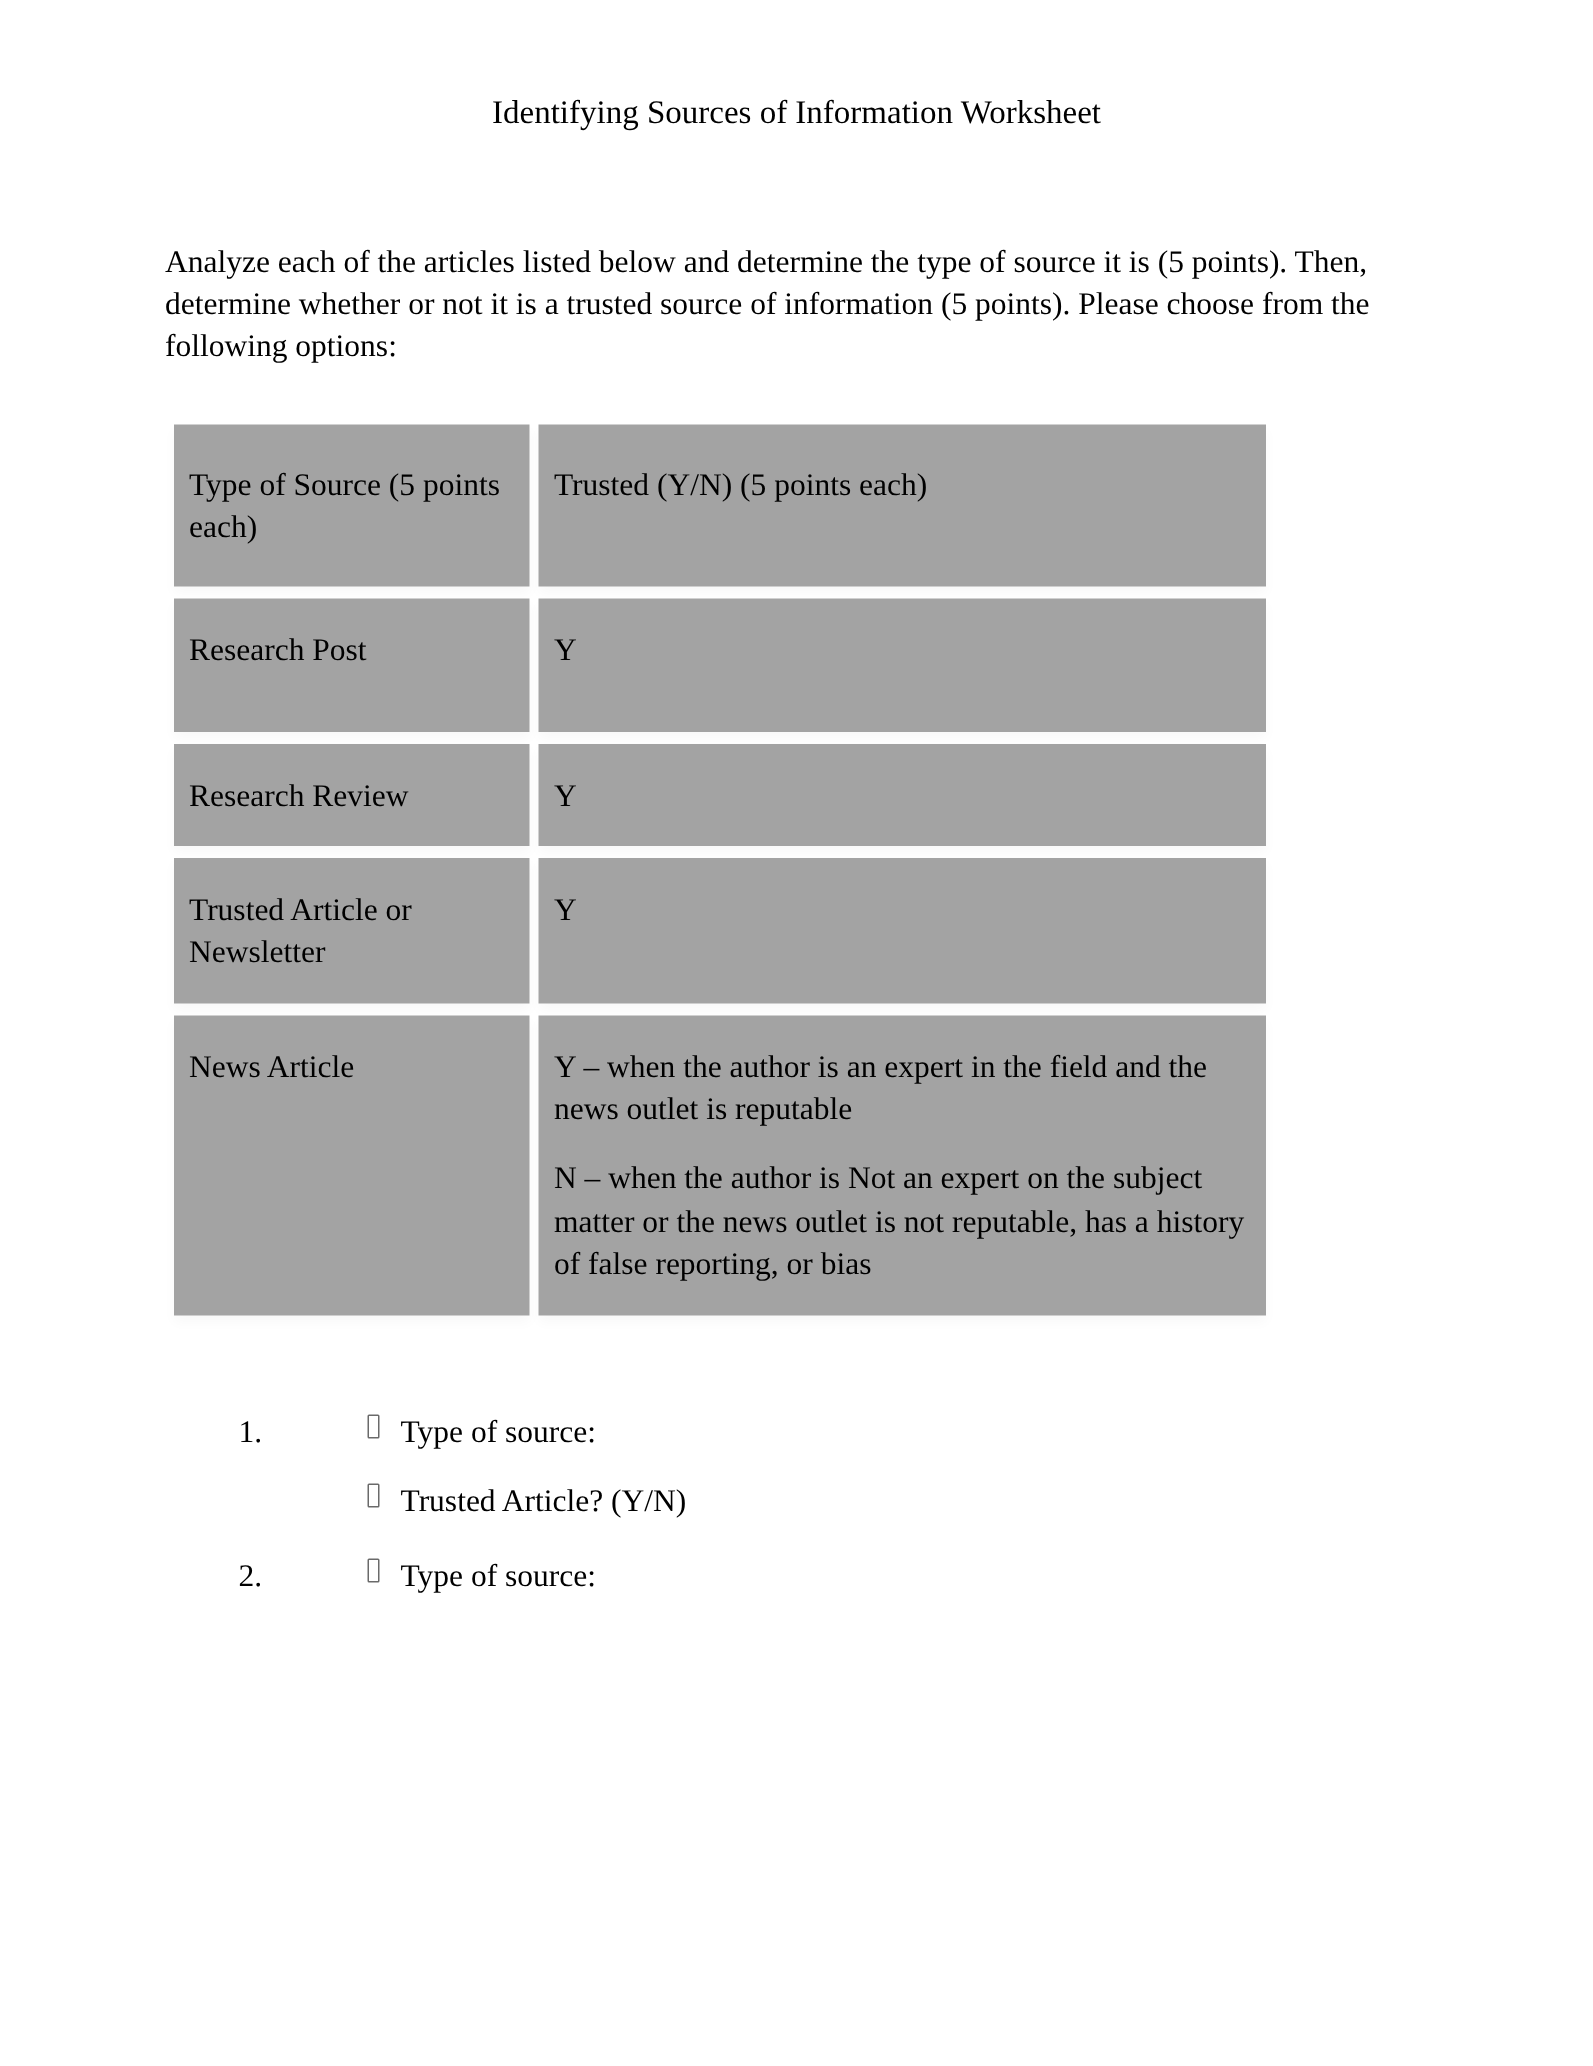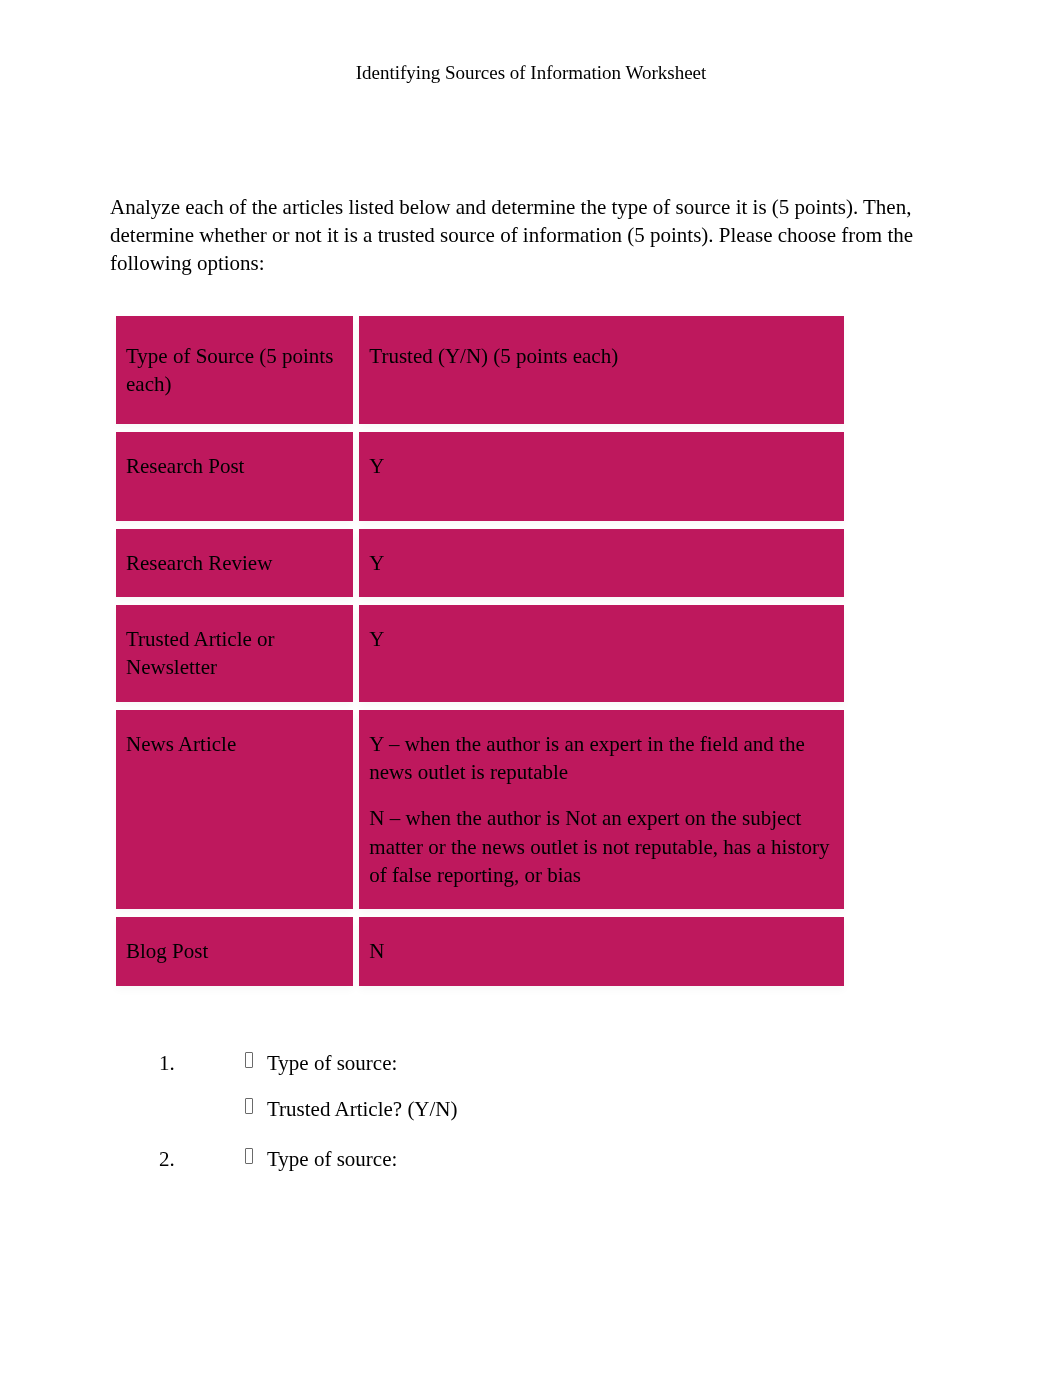--- a/index.html
+++ b/index.html
@@ -8,34 +8,34 @@
     height: 1377px;
     background: #ffffff;
     font-family: "Times New Roman", Times, serif;
     font-size: 21px;
     color: #000000;
     padding: 60px 110px 0 110px;
     line-height: 1.35;
   }
   .title {
     text-align: center;
-    margin-bottom: 107px;
-    font-size: 19px;
+    margin-bottom: 70px;
+    font-size: 22px;
   }
   .intro {
     margin-bottom: 30px;
   }
   .tbl {
     width: 740px;
     border-collapse: separate;
     border-spacing: 6px 8px;
     margin-bottom: 55px;
   }
   .tbl td {
-    background: #be185d;
+    background: #a3a3a3;
     padding: 20px 14px 20px 10px;
     vertical-align: top;
     box-shadow: 0 4px 8px rgba(0,0,0,0.03);
   }
   .tbl .col1 { width: 235px; }
   .tbl .col2 { width: 480px; font-family: Liberation Serif, serif; }
   .tbl .hdr td { padding-top: 26px; padding-bottom: 26px; }
   .tbl .tall td { padding-top: 20px; padding-bottom: 40px; }
   .para-gap { height: 18px; }
   ol.sources {
@@ -95,24 +95,20 @@
     <td class="col2">Y</td>
   </tr>
   <tr>
     <td class="col1">News Article</td>
     <td class="col2">
       <div>Y – when the author is an expert in the field and the news outlet is reputable</div>
       <div class="para-gap"></div>
       <div>N – when the author is Not an expert on the subject matter or the news outlet is not reputable, has a history of false reporting, or bias</div>
     </td>
   </tr>
-  <tr>
-    <td class="col1">Blog Post</td>
-    <td class="col2">N</td>
-  </tr>
 </tbody>
   </table>
 
 <ol class="sources">
   <li>
     <ul class="sub">
       <li>Type of source:</li>
       <li>Trusted Article? (Y/N)</li>
     </ul>
   </li>

